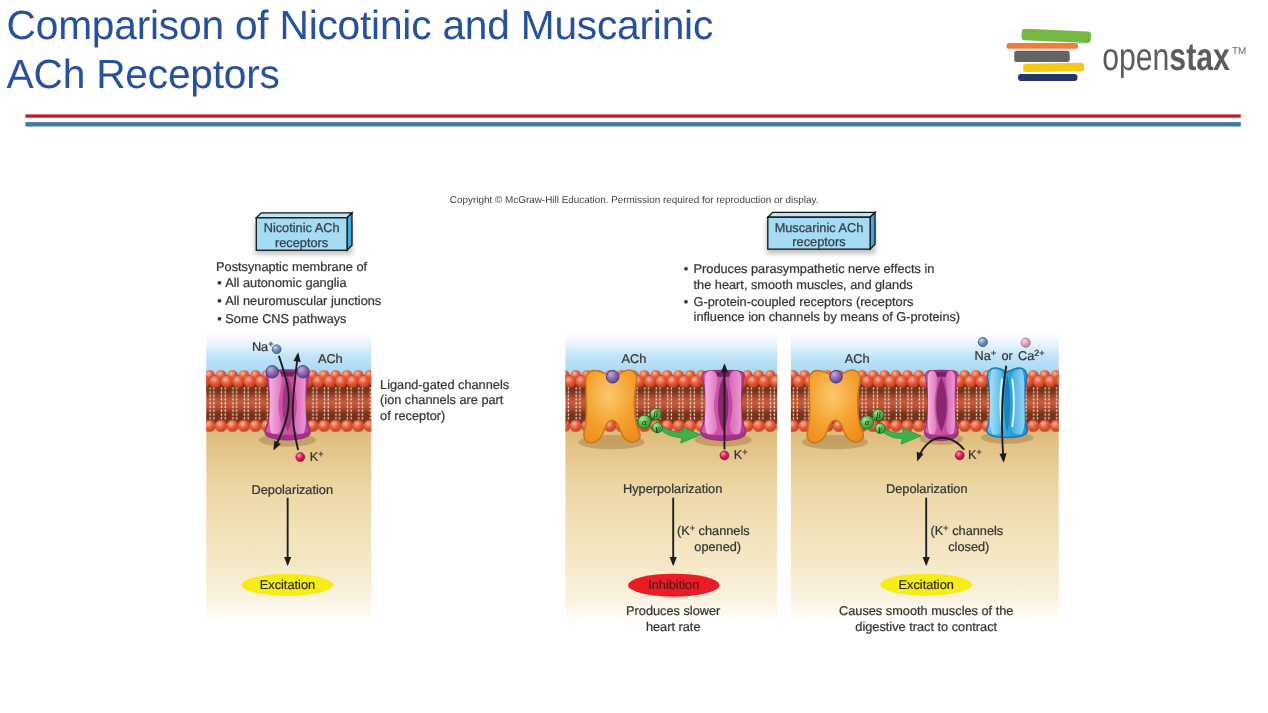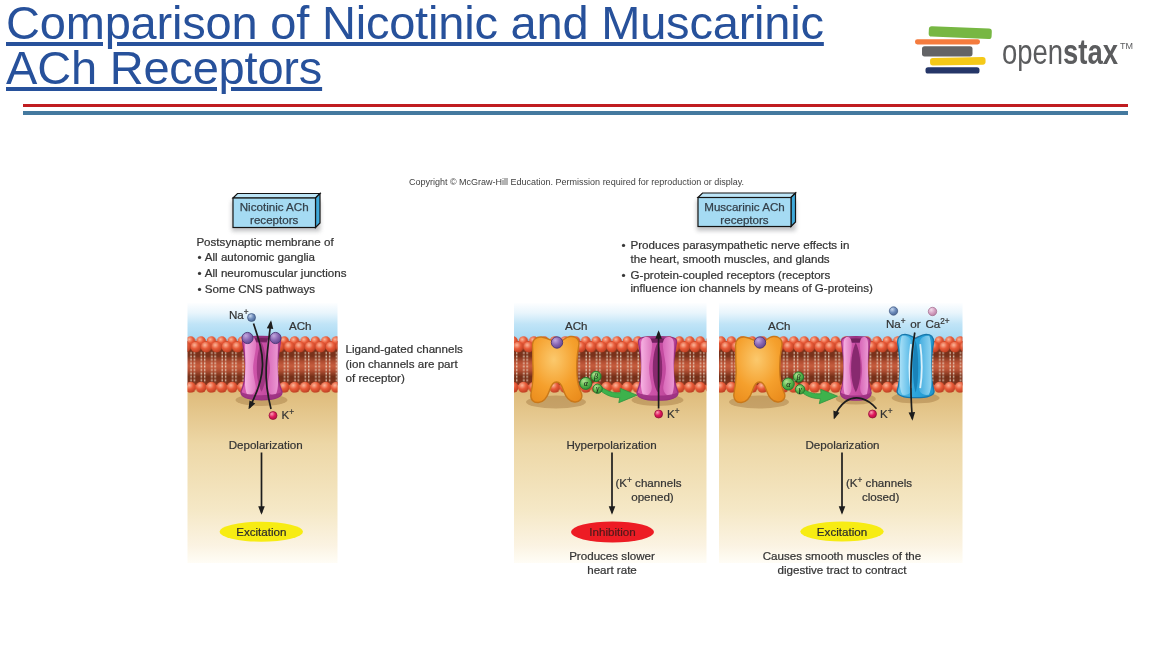--- a/index.html
+++ b/index.html
@@ -1,17 +1,17 @@
 <!DOCTYPE html>
 <html><head>
 <meta charset="utf-8">
 <style>
 html,body{margin:0;padding:0;}
 body{width:1153px;height:648px;background:#ffffff;overflow:hidden;font-family:"Liberation Sans",sans-serif;position:relative;}
-.title{position:absolute;left:6px;top:1px;font-size:47px;line-height:44.5px;color:#27519b;letter-spacing:-0.2px;text-decoration:underline;}
+.title{position:absolute;left:6px;top:1px;font-size:37px;line-height:44.5px;color:#27519b;letter-spacing:-0.2px;}
 .ruleR{position:absolute;left:23px;top:103.5px;width:1105px;height:3.6px;background:#c01c20;}
 .ruleB{position:absolute;left:23px;top:111px;width:1105px;height:3.6px;background:#44799f;}
 </style>
 </head>
 <body>
 <div class="title">Comparison of Nicotinic and Muscarinic<br>ACh Receptors</div>
 <div class="ruleR"></div>
 <div class="ruleB"></div>
 
 <svg style="position:absolute;left:0;top:0" width="1153" height="120" viewBox="0 0 1153 120">

